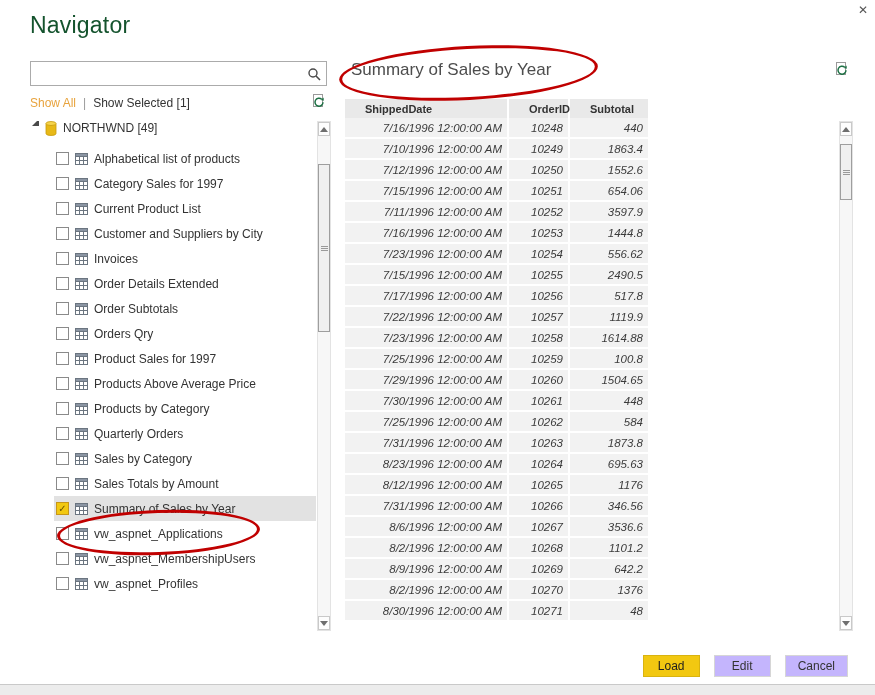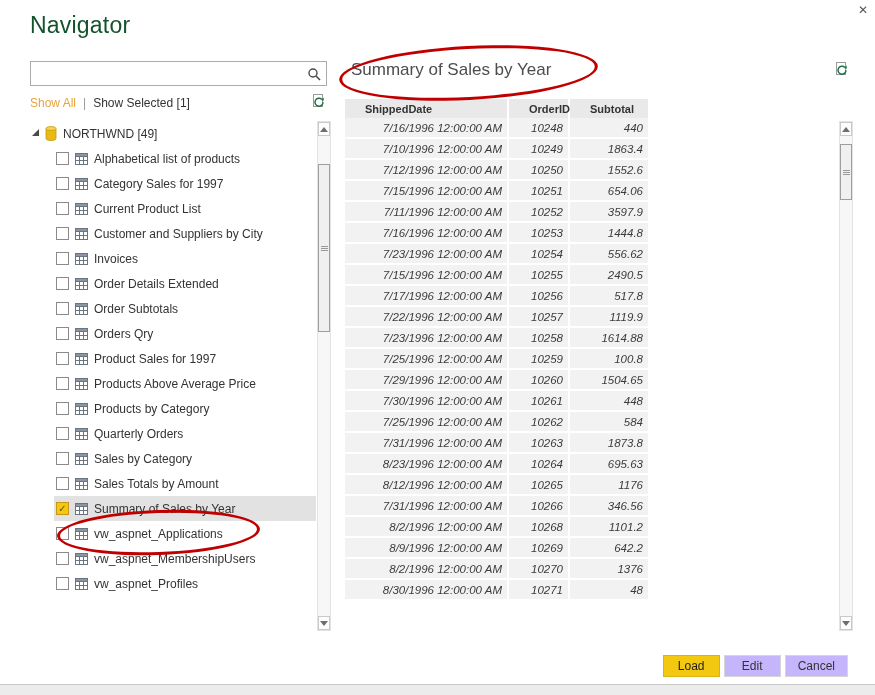--- a/index.html
+++ b/index.html
@@ -47,21 +47,21 @@
 
   .refresh-left { position: absolute; left: 310px; top: 93px; cursor: pointer; }
   .refresh-right { position: absolute; left: 833px; top: 61px; cursor: pointer; }
 
   
   .tree {
     position: absolute; left: 30px; top: 121px; width: 286px; height: 510px;
     font-size: 12px; overflow: hidden;
   }
   .tree-root {
-    height: 25px; display: flex; align-items: center; gap: 6px; padding-left: 2px;
+    height: 25px; display: flex; gap: 6px; padding-left: 2px;
     cursor: pointer;
   }
   .expand-tri {
     width: 0; height: 0;
     border-left: 7px solid transparent; border-bottom: 7px solid #4a4a4a;
     margin-top: -2px;
   }
   .tree-item {
     height: 25px; display: flex; align-items: center; gap: 6px; padding-left: 26px;
     cursor: pointer; width: 100%;
@@ -118,21 +118,21 @@
   .cell {
     background: #F2F2F2; font-size: 11.5px; font-style: italic; color: #3b3b3b;
     display: flex; align-items: center; justify-content: flex-end;
     padding-right: 5px; border-right: 2px solid #fff; border-bottom: 2px solid #fff;
     white-space: nowrap;
   }
 
   
   .footer {
     position: absolute; top: 655px; right: 27px;
-    display: flex; gap: 4px;
+    display: flex; gap: 14px;
   }
   .btn {
     height: 22px; min-width: 57px; padding: 0 12px;
     font-size: 12px; font-family: "Liberation Sans", sans-serif;
     display: flex; align-items: center; justify-content: center;
     cursor: pointer; border: 1px solid #D6D6D6; background: #c4b5fd; color: #333;
   }
   .btn-load { background: #F2C811; border-color: #D9B310; color: #1e1e1e; }
 
   .window-bottom {
@@ -585,20 +585,25 @@
     <span class="cell c1">10265</span>
     <span class="cell c2">1176</span>
   </div>
 
   <div class="trow">
     <span class="cell c0">7/31/1996 12:00:00 AM</span>
     <span class="cell c1">10266</span>
     <span class="cell c2">346.56</span>
   </div>
 
+  <div class="trow">
+    <span class="cell c0">8/6/1996 12:00:00 AM</span>
+    <span class="cell c1">10267</span>
+    <span class="cell c2">3536.6</span>
+  </div>
 
   <div class="trow">
     <span class="cell c0">8/2/1996 12:00:00 AM</span>
     <span class="cell c1">10268</span>
     <span class="cell c2">1101.2</span>
   </div>
 
   <div class="trow">
     <span class="cell c0">8/9/1996 12:00:00 AM</span>
     <span class="cell c1">10269</span>

